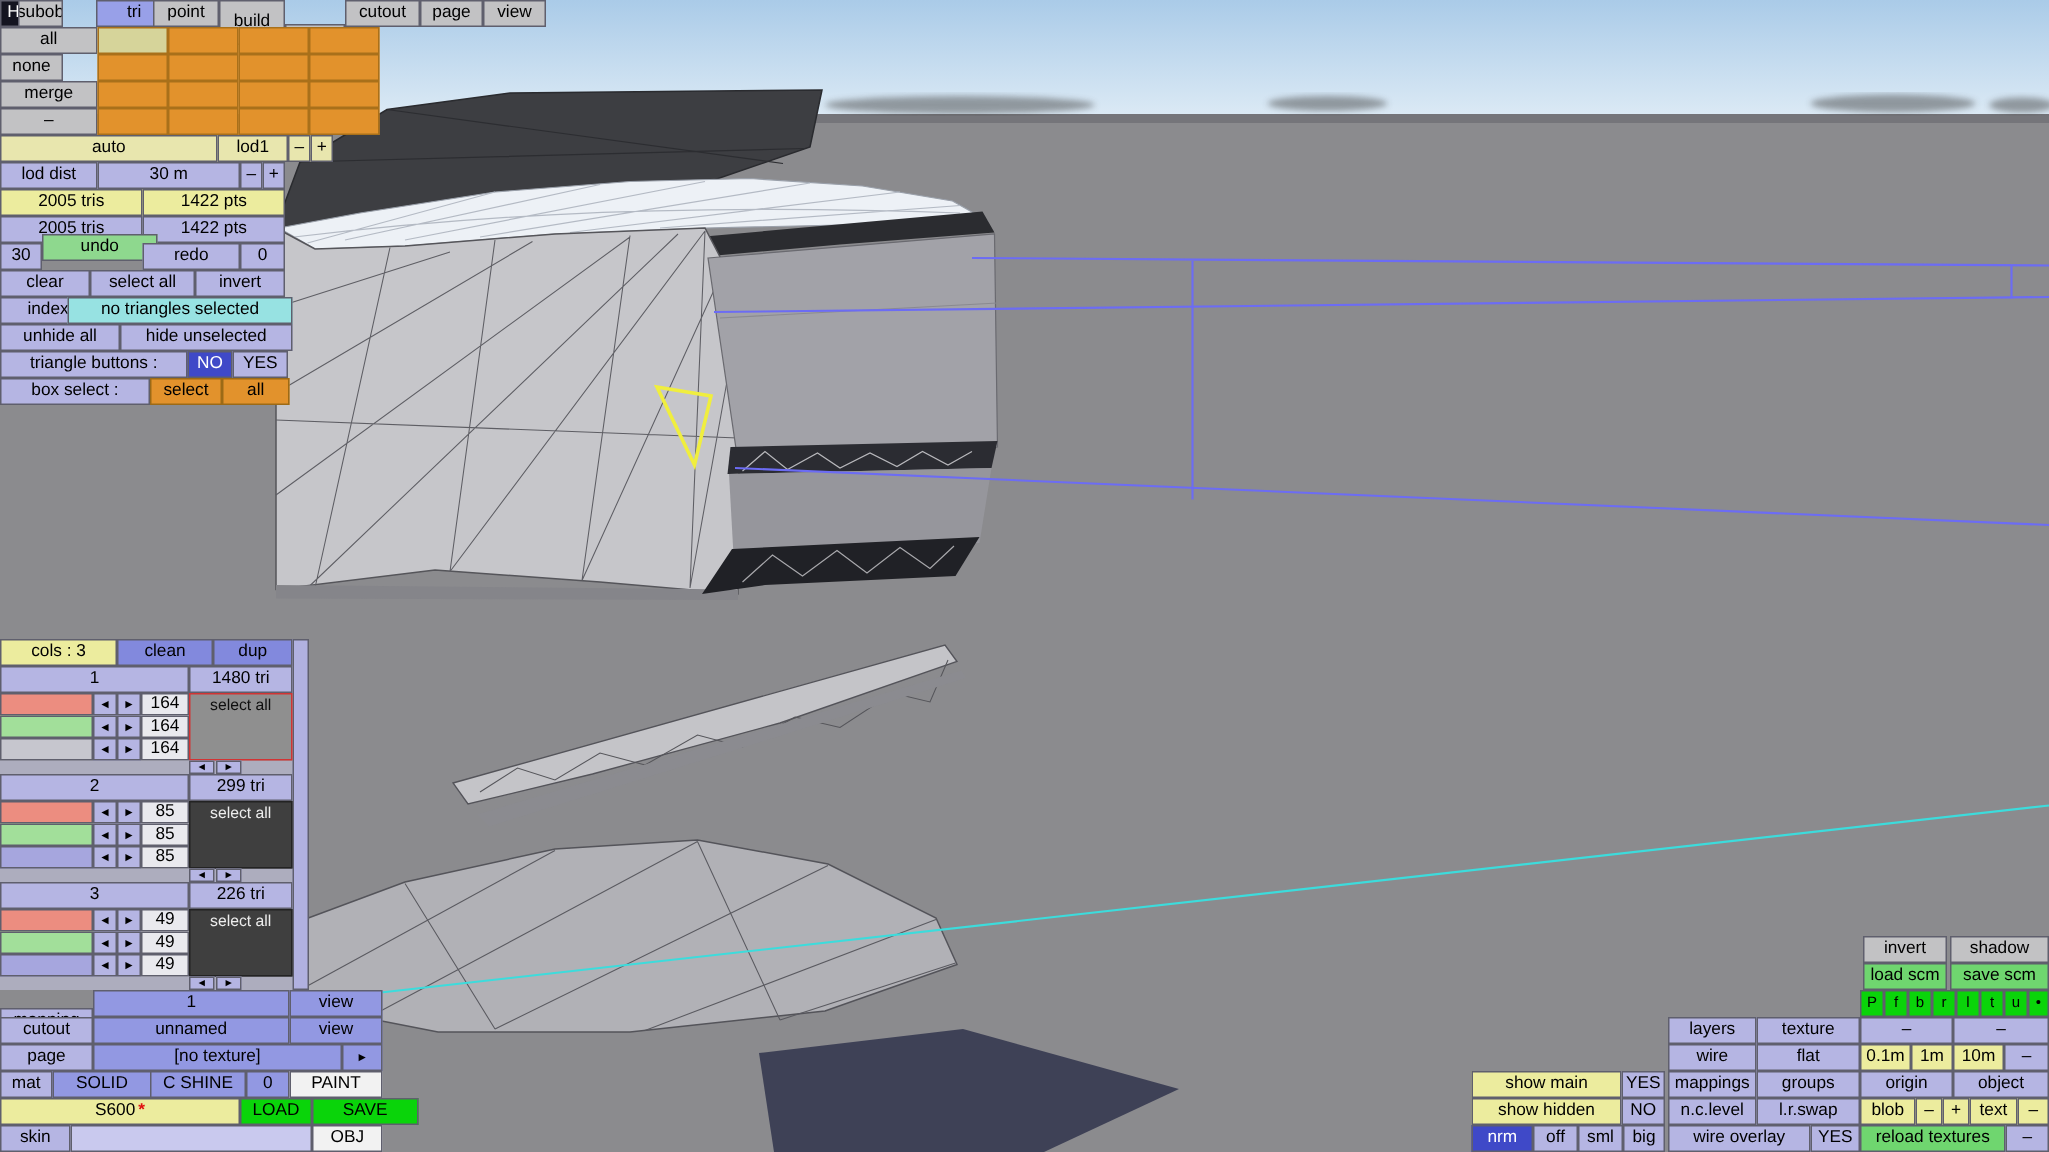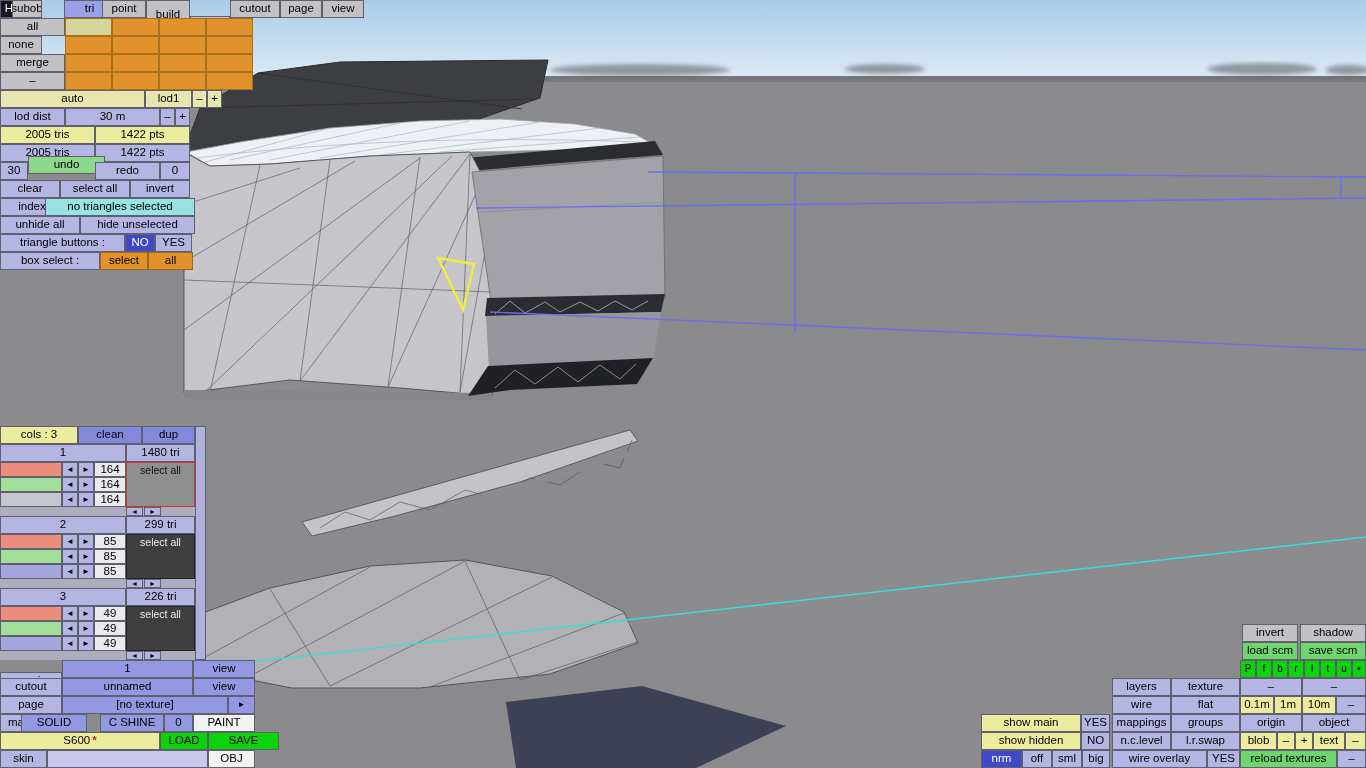--- a/index.html
+++ b/index.html
@@ -245,21 +245,21 @@
 
     <div class="cell lav" style="left:0;top:18px;width:62px;height:18px">cutout</div>
     <div class="cell blu" style="left:62px;top:18px;width:131px;height:18px">unnamed</div>
     <div class="cell blu" style="left:193px;top:18px;width:62px;height:18px">view</div>
 
     <div class="cell lav" style="left:0;top:36px;width:62px;height:18px">page</div>
     <div class="cell blu" style="left:62px;top:36px;width:166px;height:18px">[no texture]</div>
     <div class="cell blu arrow" style="left:228px;top:36px;width:27px;height:18px">►</div>
 
     <div class="cell lav" style="left:0;top:54px;width:35px;height:18px">mat</div>
-    <div class="cell blu" style="left:21px;top:54px;width:66px;height:18px">SOLID</div>
+    <div class="cell blu" style="left:35px;top:54px;width:66px;height:18px">SOLID</div>
     <div class="cell blu" style="left:100px;top:54px;width:64px;height:18px">C SHINE</div>
     <div class="cell blu" style="left:164px;top:54px;width:29px;height:18px">0</div>
     <div class="cell whitec" style="left:193px;top:54px;width:62px;height:18px">PAINT</div>
 
     <div class="cell yel" style="left:0;top:72px;width:160px;height:18px">
       <span>S600</span>
         <span class="star">*</span>
     </div>
     <div class="cell bgrn" style="left:160px;top:72px;width:48px;height:18px">LOAD</div>
     <div class="cell bgrn" style="left:208px;top:72px;width:71px;height:18px">SAVE</div>

